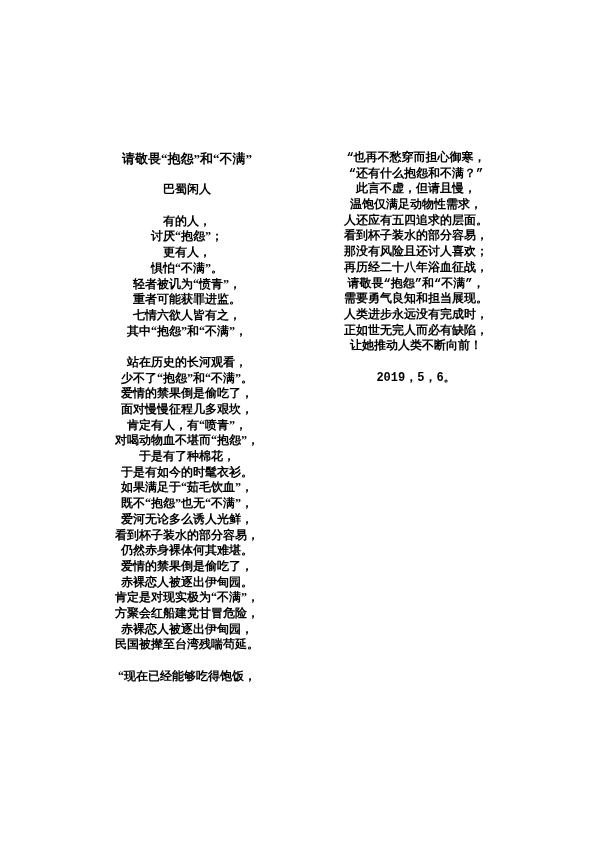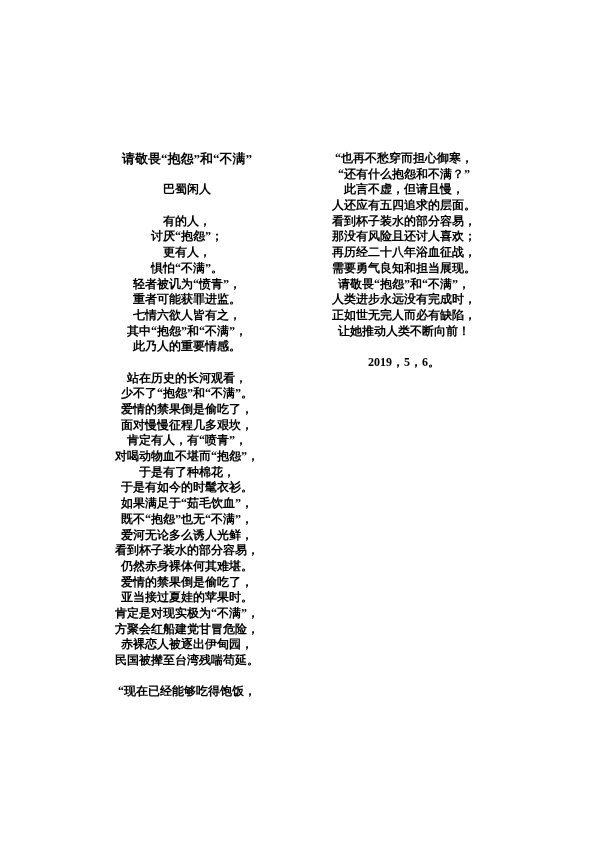--- a/index.html
+++ b/index.html
@@ -23,21 +23,21 @@
     top: 151px;
     width: 200px;
     text-align: center;
     font-weight: bold;
     font-size: 12px;
     line-height: 15.7px;
     letter-spacing: 0;
     color: #000000;
   }
   .column-left  { left: 87px; }
-  .column-right { left: 304px; }
+  .column-right { left: 316px; font-family: Liberation Mono, monospace; }
   .line {
     height: 15.7px;
     white-space: nowrap;
   }
   .line.title {
     font-size: 13px;
   }
   .line.blank {
     
   }
@@ -54,57 +54,57 @@
     <div class="line blank">&nbsp;</div>
     <div>
         <div class="line">有的人，</div>
         <div class="line">讨厌“抱怨”；</div>
         <div class="line">更有人，</div>
         <div class="line">惧怕“不满”。</div>
         <div class="line">轻者被讥为“愤青”，</div>
         <div class="line">重者可能获罪进监。</div>
         <div class="line">七情六欲人皆有之，</div>
         <div class="line">其中“抱怨”和“不满”，</div>
-        <div class="line">此乃人的重要情感。</div>
         <div class="line blank">&nbsp;</div>
         <div class="line">站在历史的长河观看，</div>
         <div class="line">少不了“抱怨”和“不满”。</div>
         <div class="line">爱情的禁果倒是偷吃了，</div>
         <div class="line">面对慢慢征程几多艰坎，</div>
         <div class="line">肯定有人，有“喷青”，</div>
         <div class="line">对喝动物血不堪而“抱怨”，</div>
         <div class="line">于是有了种棉花，</div>
         <div class="line">于是有如今的时髦衣衫。</div>
         <div class="line">如果满足于“茹毛饮血”，</div>
         <div class="line">既不“抱怨”也无“不满”，</div>
         <div class="line">爱河无论多么诱人光鲜，</div>
         <div class="line">看到杯子装水的部分容易，</div>
         <div class="line">仍然赤身裸体何其难堪。</div>
         <div class="line">爱情的禁果倒是偷吃了，</div>
-        <div class="line">亚当接过夏娃的苹果时。</div>
+        <div class="line">赤裸恋人被逐出伊甸园。</div>
         <div class="line">肯定是对现实极为“不满”，</div>
         <div class="line">方聚会红船建党甘冒危险，</div>
         <div class="line">赤裸恋人被逐出伊甸园，</div>
         <div class="line">民国被撵至台湾残喘苟延。</div>
         <div class="line blank">&nbsp;</div>
         <div class="line">“现在已经能够吃得饱饭，</div>
       </div>
   </div>
 
   <div class="column column-right">
     <div>
         <div class="line">“也再不愁穿而担心御寒，</div>
         <div class="line">“还有什么抱怨和不满？”</div>
         <div class="line">此言不虚，但请且慢，</div>
+        <div class="line">温饱仅满足动物性需求，</div>
         <div class="line">人还应有五四追求的层面。</div>
         <div class="line">看到杯子装水的部分容易，</div>
         <div class="line">那没有风险且还讨人喜欢；</div>
         <div class="line">再历经二十八年浴血征战，</div>
+        <div class="line">请敬畏“抱怨”和“不满”，</div>
         <div class="line">需要勇气良知和担当展现。</div>
-        <div class="line">请敬畏“抱怨”和“不满”，</div>
         <div class="line">人类进步永远没有完成时，</div>
         <div class="line">正如世无完人而必有缺陷，</div>
         <div class="line">让她推动人类不断向前！</div>
       </div>
     <div class="line blank">&nbsp;</div>
     <div class="line date">2019，5，6。</div>
   </div>
 
 </div>
 

